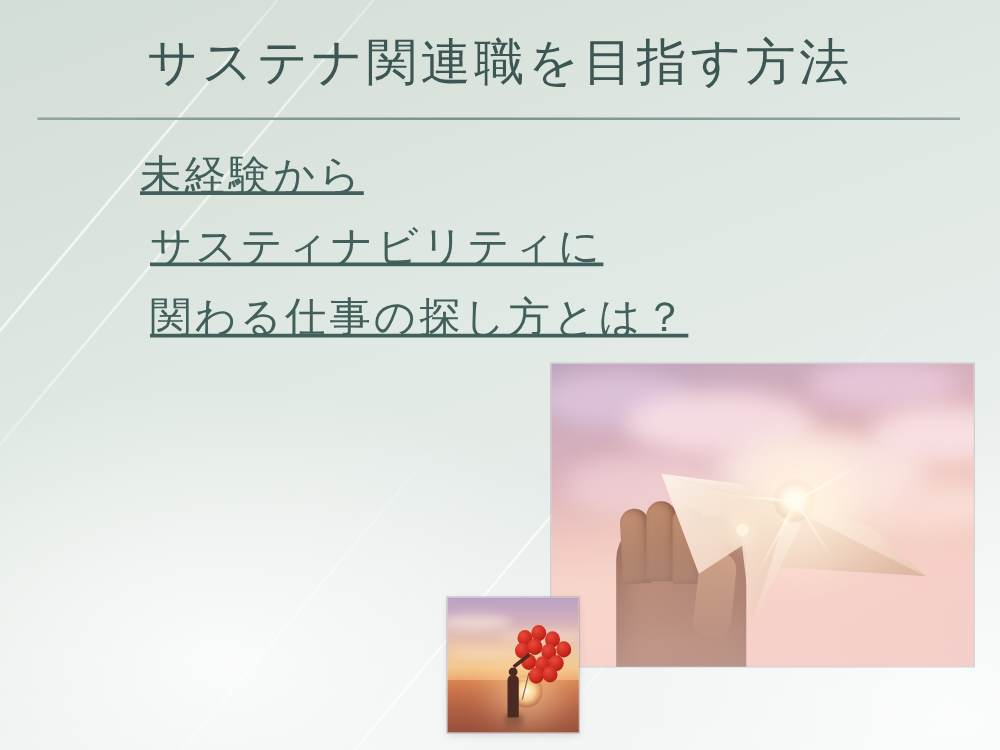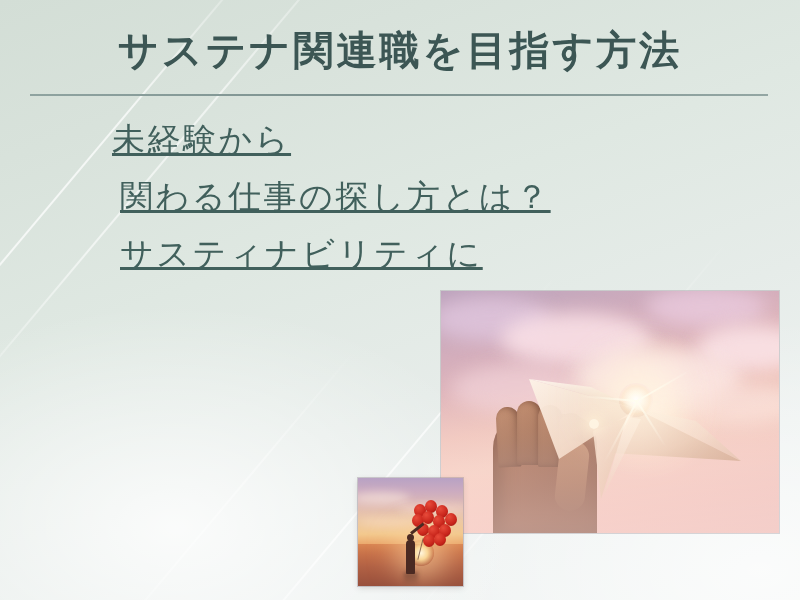--- a/index.html
+++ b/index.html
@@ -62,21 +62,21 @@
   
   #title {
     position: absolute;
     left: 0;
     top: 26px;
     width: 800px;
     text-align: center;
     font-size: 40px;
     line-height: 1.2;
     letter-spacing: 3px;
-    font-weight: 700;
+    font-weight: 400;
     color: #3c5654;
     white-space: nowrap;
   }
 
   #title-rule {
     position: absolute;
     left: 30px;
     top: 94px;
     width: 738px;
     height: 2px;
@@ -316,22 +316,22 @@
     <div class="streak s4"></div>
     <div class="streak s5"></div>
   </div>
 
   <div id="title">サステナ関連職を目指す方法</div>
 
   <div id="title-rule"></div>
 
   <div id="body-copy">
     <span class="line">未経験から</span>
+    <span class="line indent">サスティナビリティに</span>
     <span class="line indent">関わる仕事の探し方とは？</span>
-    <span class="line indent">サスティナビリティに</span>
   </div>
 
   <div class="photo" id="photo-main">
     <div class="sky"></div>
     <div class="cloud c1"></div>
     <div class="cloud c2"></div>
     <div class="cloud c3"></div>
     <div class="cloud c4"></div>
     <div class="cloud c5"></div>
     <div class="cloud c6"></div>

